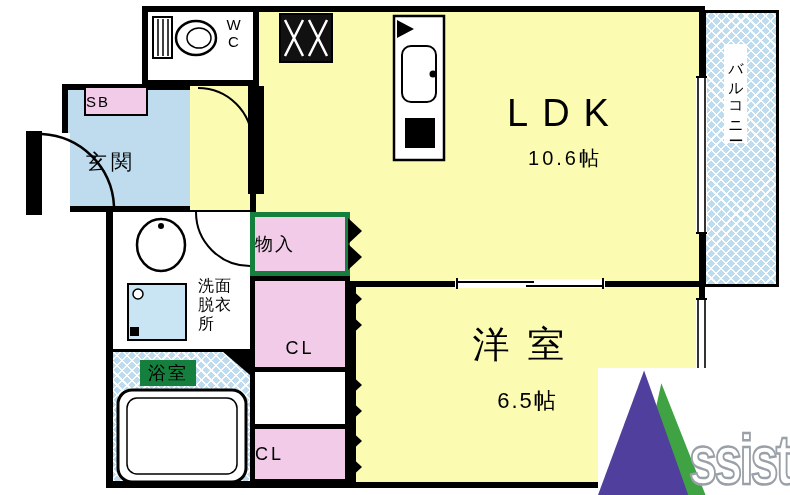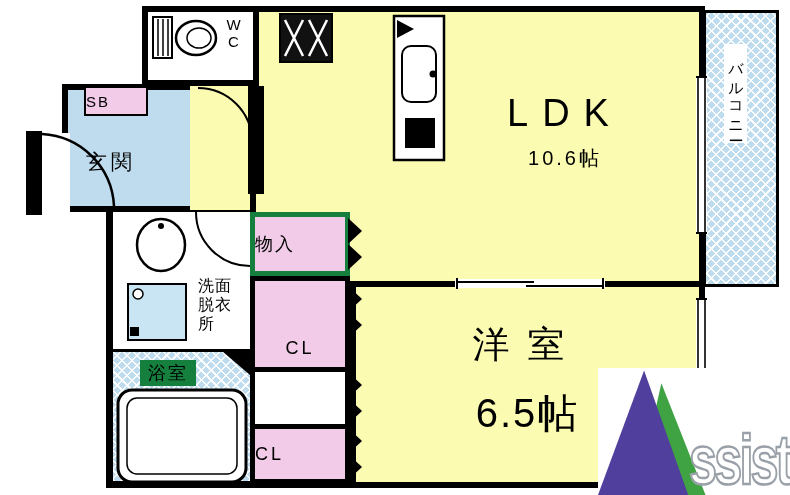--- a/index.html
+++ b/index.html
@@ -31,21 +31,21 @@
   #box-cl2{left:250px;top:424px;width:100px;height:60px;background:var(--closet-pink,#F1CBE8);border:5px solid #000;font-size:18px;letter-spacing:3px;}
   #room-yoshitsu{left:350px;top:281px;width:355px;height:207px;background:var(--room-yellow,#FBFBB2);border:6px solid #000;}
 
   
   .room-label{text-align:center;}
   #label-ldk{left:470px;top:92px;width:190px;}
   #label-ldk .room-name{font-size:38px;letter-spacing:14px;}
   #label-ldk .room-size{font-size:20px;letter-spacing:3px;margin-top:10px;}
   #label-yoshitsu{left:440px;top:320px;width:175px;}
   #label-yoshitsu .room-name{font-size:37px;letter-spacing:18px;}
-  #label-yoshitsu .room-size{font-size:40px;letter-spacing:2px;margin-top:16px;}
+  #label-yoshitsu .room-size{font-size:22px;letter-spacing:2px;margin-top:16px;}
   #label-genkan{left:86px;top:140px;font-size:21px;letter-spacing:4px;margin-top:8px;}
   #label-washroom{left:198px;top:248px;width:46px;font-size:16px;line-height:1.2;letter-spacing:1px;margin-top:28px;}
   #label-bath{left:140px;top:360px;background:#15803d;padding:1px 8px;font-size:18px;letter-spacing:2px;font-family:Liberation Serif, serif;}
   #label-balcony{left:724px;top:44px;background:#fff;padding:8px 2px;font-size:15px;letter-spacing:3px;}
   #label-wc{left:224px;top:16px;font-size:15px;line-height:1.2;}
 
   #symbols{left:0;top:0;pointer-events:none;}
 
   
   #logo{left:598px;top:368px;width:192px;height:127px;background:#fff;z-index:50;}

